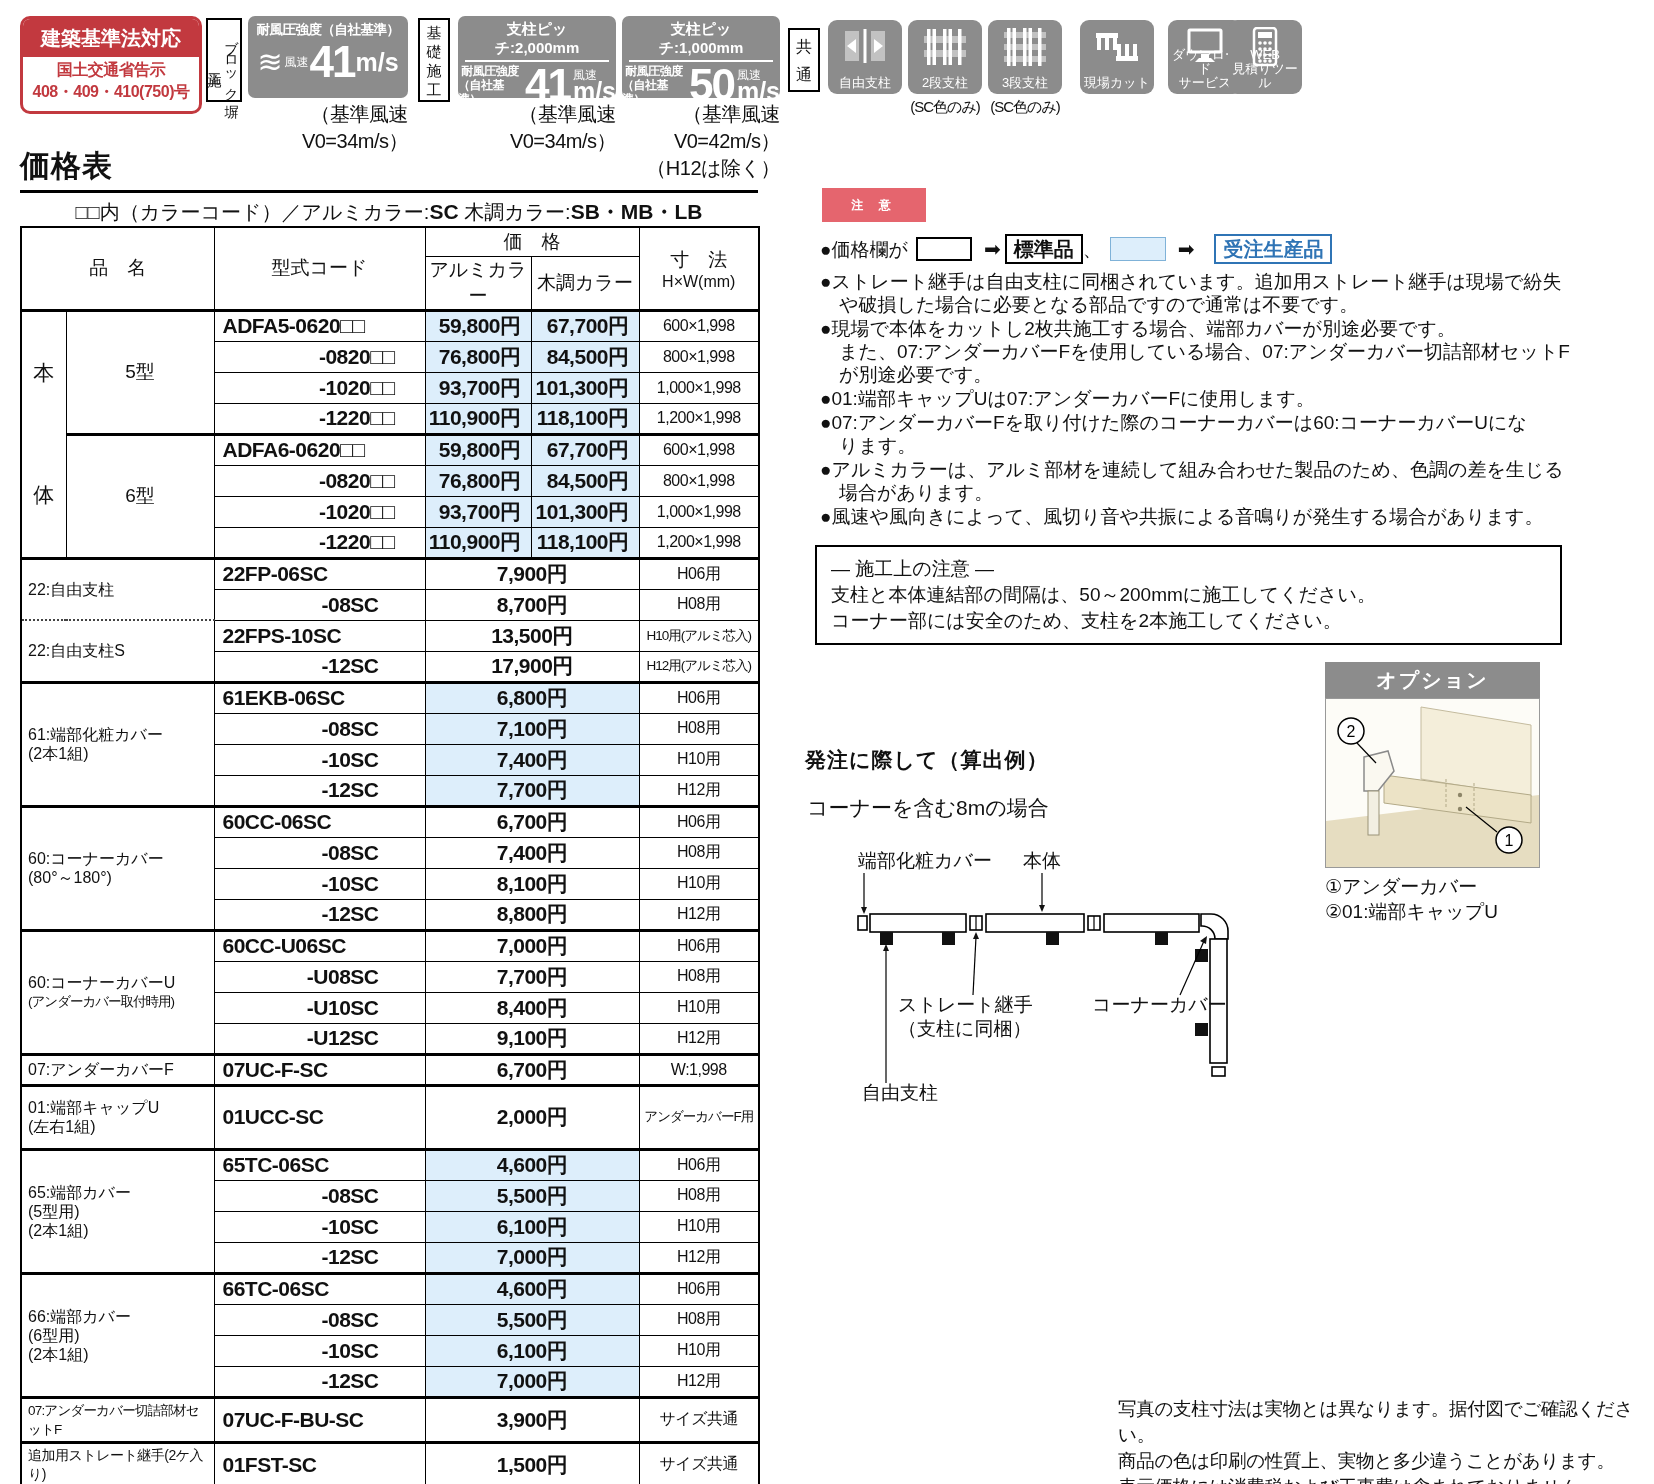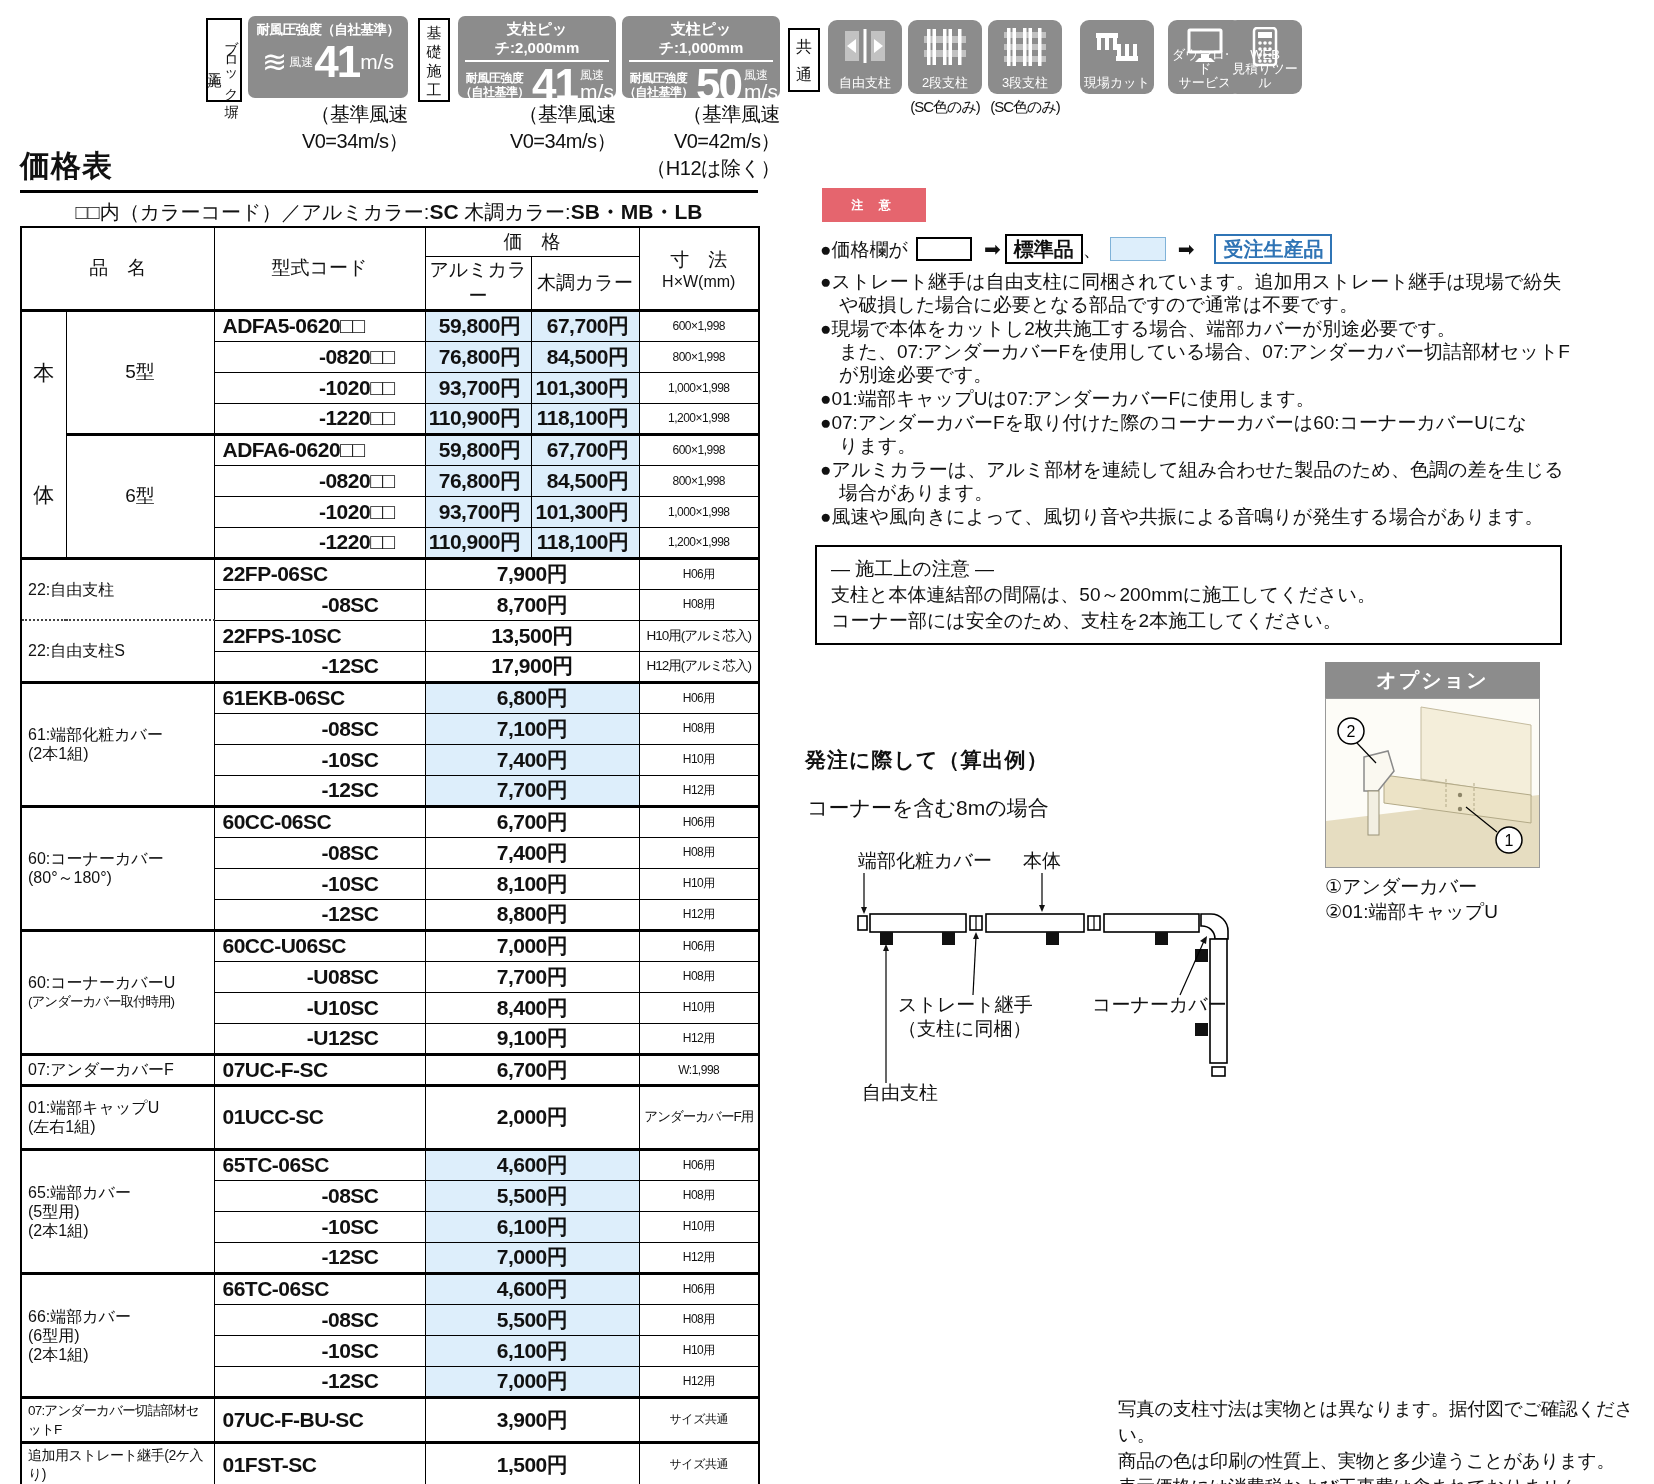--- a/index.html
+++ b/index.html
@@ -19,21 +19,21 @@
   .wind{background:#8c8c8c;border-radius:7px;color:#fff;box-sizing:border-box;}
   .wind1{left:248px;top:16px;width:160px;height:82px;}
   .wind2{left:458px;top:16px;width:158px;height:82px;}
   .wind3{left:622px;top:16px;width:158px;height:82px;}
   .wind-h1{font-size:13.5px;font-weight:bold;text-align:center;padding-top:5px;letter-spacing:-0.5px;}
   .wind-pitch{font-size:15px;font-weight:bold;text-align:center;padding:4px 0 2px;border-bottom:2px solid #fff;margin:0 7px;}
   .wind-row{display:flex;align-items:center;justify-content:center;}
   .wave{font-size:30px;line-height:30px;margin-right:2px;}
   .wlab{font-size:12px;}
   .wval{font-size:44px;font-weight:bold;line-height:46px;letter-spacing:-2px;margin:0 1px;}
-  .wunit{font-size:21px;font-weight:normal;}
+  .wunit{font-size:25px;font-weight:bold;}
   .wstack{display:flex;flex-direction:column;align-items:flex-start;line-height:13px;margin-left:2px;}
   .wstack .wlab{line-height:13px;}
   .wstack .wunit{line-height:19px;}
   .wleft{display:flex;flex-direction:column;align-items:center;margin-right:2px;}
   .wleft span{font-size:12px;line-height:14px;font-weight:bold;letter-spacing:-0.5px;}
   .wind-cap{position:absolute;font-size:20px;color:#111;text-align:right;letter-spacing:-0.5px;}
   .tile{position:absolute;top:20px;width:74px;height:74px;background:#8c8c8c;border-radius:9px;color:#fff;}
   .tile-label{position:absolute;bottom:4px;left:0;width:100%;text-align:center;font-size:13px;line-height:14px;white-space:pre-line;}
   .tile-icon{position:absolute;top:7px;left:15px;}
   .tile-cap{position:absolute;top:98px;font-size:15px;color:#111;width:80px;text-align:center;letter-spacing:-1px;}
@@ -58,21 +58,21 @@
   .nm{font-size:16px;line-height:19px;padding:2px 2px 2px 6px;vertical-align:middle;text-align:left;}
   .nm.sm{font-size:13.5px;letter-spacing:-0.8px;}
   .nm.sm2{font-size:14px;letter-spacing:-0.5px;}
   .dotb{border-bottom:2px dotted #444;}
   .cd{font-weight:bold;font-size:21px;text-align:left;padding-left:8px;letter-spacing:-0.5px;}
   .cd.r{text-align:right;padding-right:46px;padding-left:0;}
   .cd.r2{text-align:right;padding-right:30px;padding-left:0;}
   .pr{text-align:right;padding-right:10px;font-weight:bold;font-size:21px;letter-spacing:-0.5px;}
   .pr1{text-align:center;font-weight:bold;font-size:21px;letter-spacing:-0.5px;}
   .bb{background:#ddeefb;}
-  .sz{text-align:center;font-size:12px;letter-spacing:-0.5px;}
+  .sz{text-align:center;font-size:16px;letter-spacing:-0.5px;}
   .sz.szs{font-size:13.5px;letter-spacing:-1px;}
 
   
   .notice-badge{left:822px;top:188px;width:104px;height:34px;background:#e5656e;color:#fff;font-weight:bold;font-size:12px;text-align:center;line-height:34px;letter-spacing:6px;}
   .bullets{left:820px;top:234px;width:836px;font-size:19px;line-height:23px;}
   .bullet{white-space:pre-line;padding-left:19px;text-indent:-19px;margin-bottom:1px;}
   .legend-line{margin-bottom:6px;display:flex;align-items:center;flex-wrap:nowrap;}
   .box-sample{display:inline-block;width:56px;height:24px;background:#fff;border:2px solid #000;vertical-align:middle;margin:0 8px;box-sizing:border-box;}
   .box-sample.blue{background:#ddeefb;border:1px solid #7fb2d8;}
   .arrow{font-size:20px;margin:0 4px;}
@@ -94,20 +94,27 @@
   .dpanel{fill:#fff;stroke:#000;stroke-width:1.6;}
   .dpost{fill:#111;}
 
   .footer-notes{left:1118px;top:1396px;font-size:18.5px;line-height:26px;white-space:pre-line;letter-spacing:-0.3px;}
 </style>
 </head>
 <body>
 
 <div id="root">
 
+  <div class="abs law-badge">
+    <div class="law-top">建築基準法対応</div>
+    <div class="law-bottom">
+      <div>国土交通省告示</div>
+      <div>408・409・410(750)号</div>
+    </div>
+  </div>
 
   <div class="abs vbox vblock">ブロック塀
 施工</div>
 
   <div class="abs wind wind1">
     <div class="wind-h1">耐風圧強度（自社基準）</div>
     <div class="wind-row">
       <span class="wave">≋</span>
       <span class="wlab">風速</span>
       <span class="wval">41</span>

